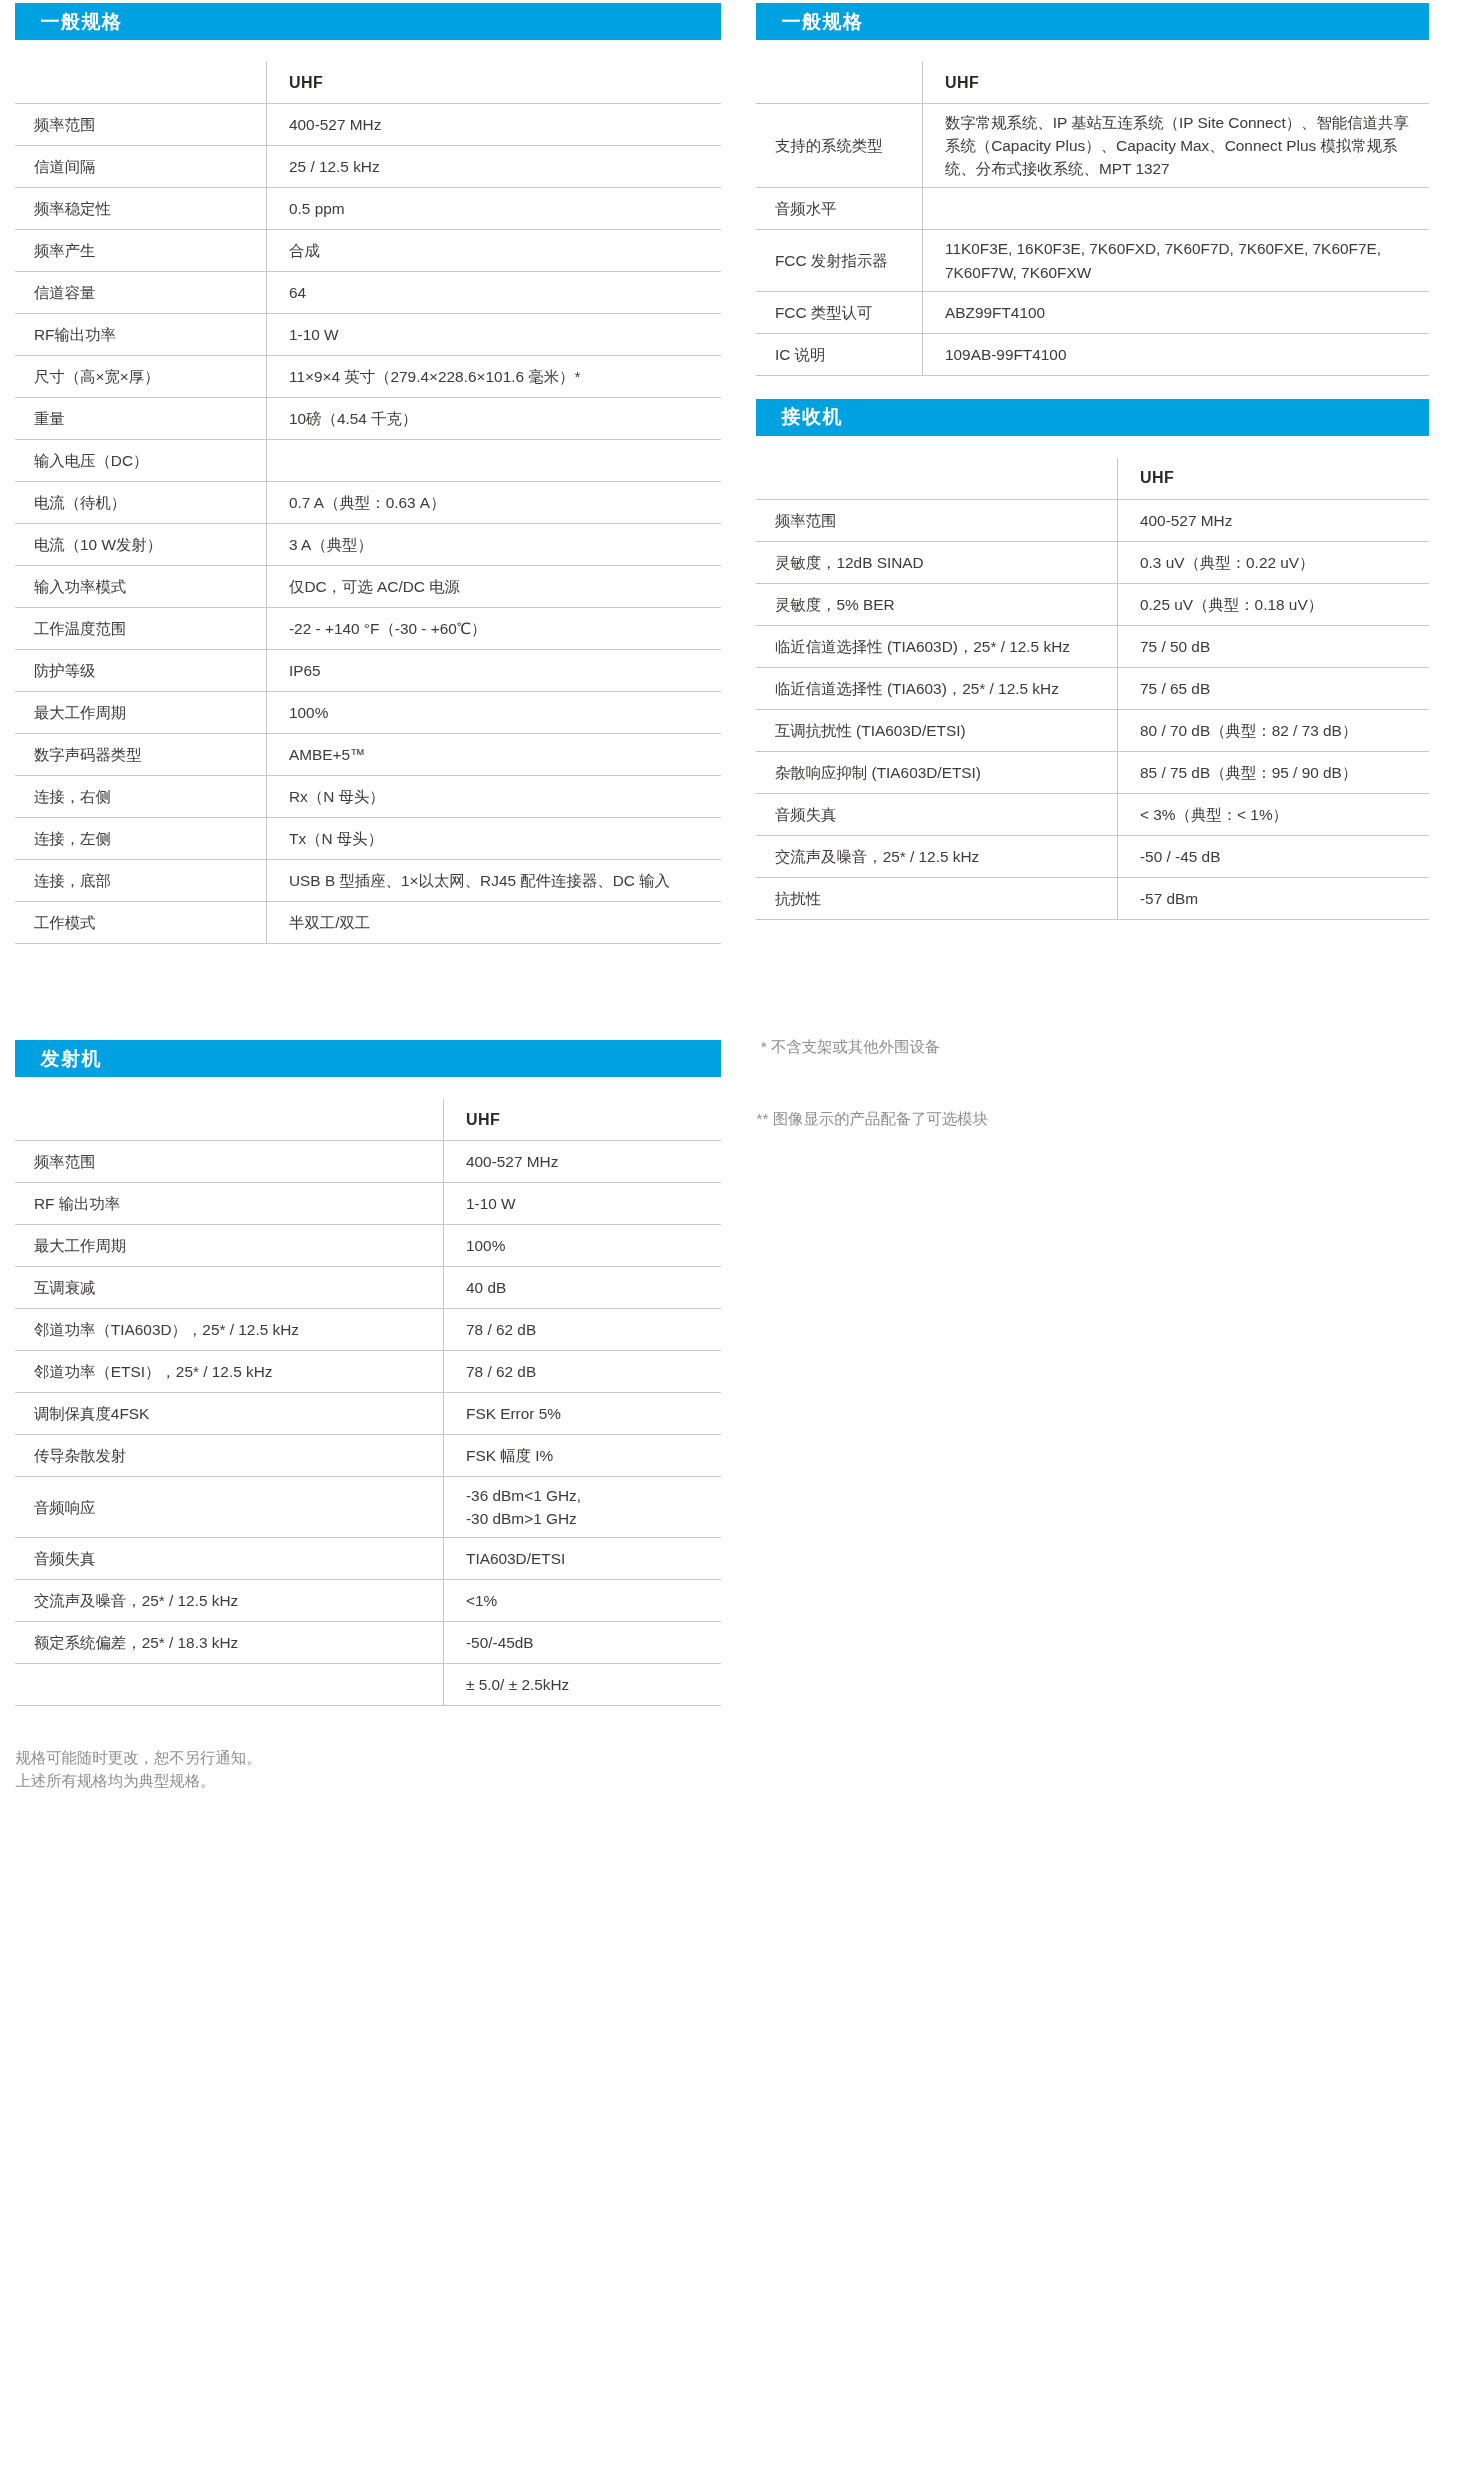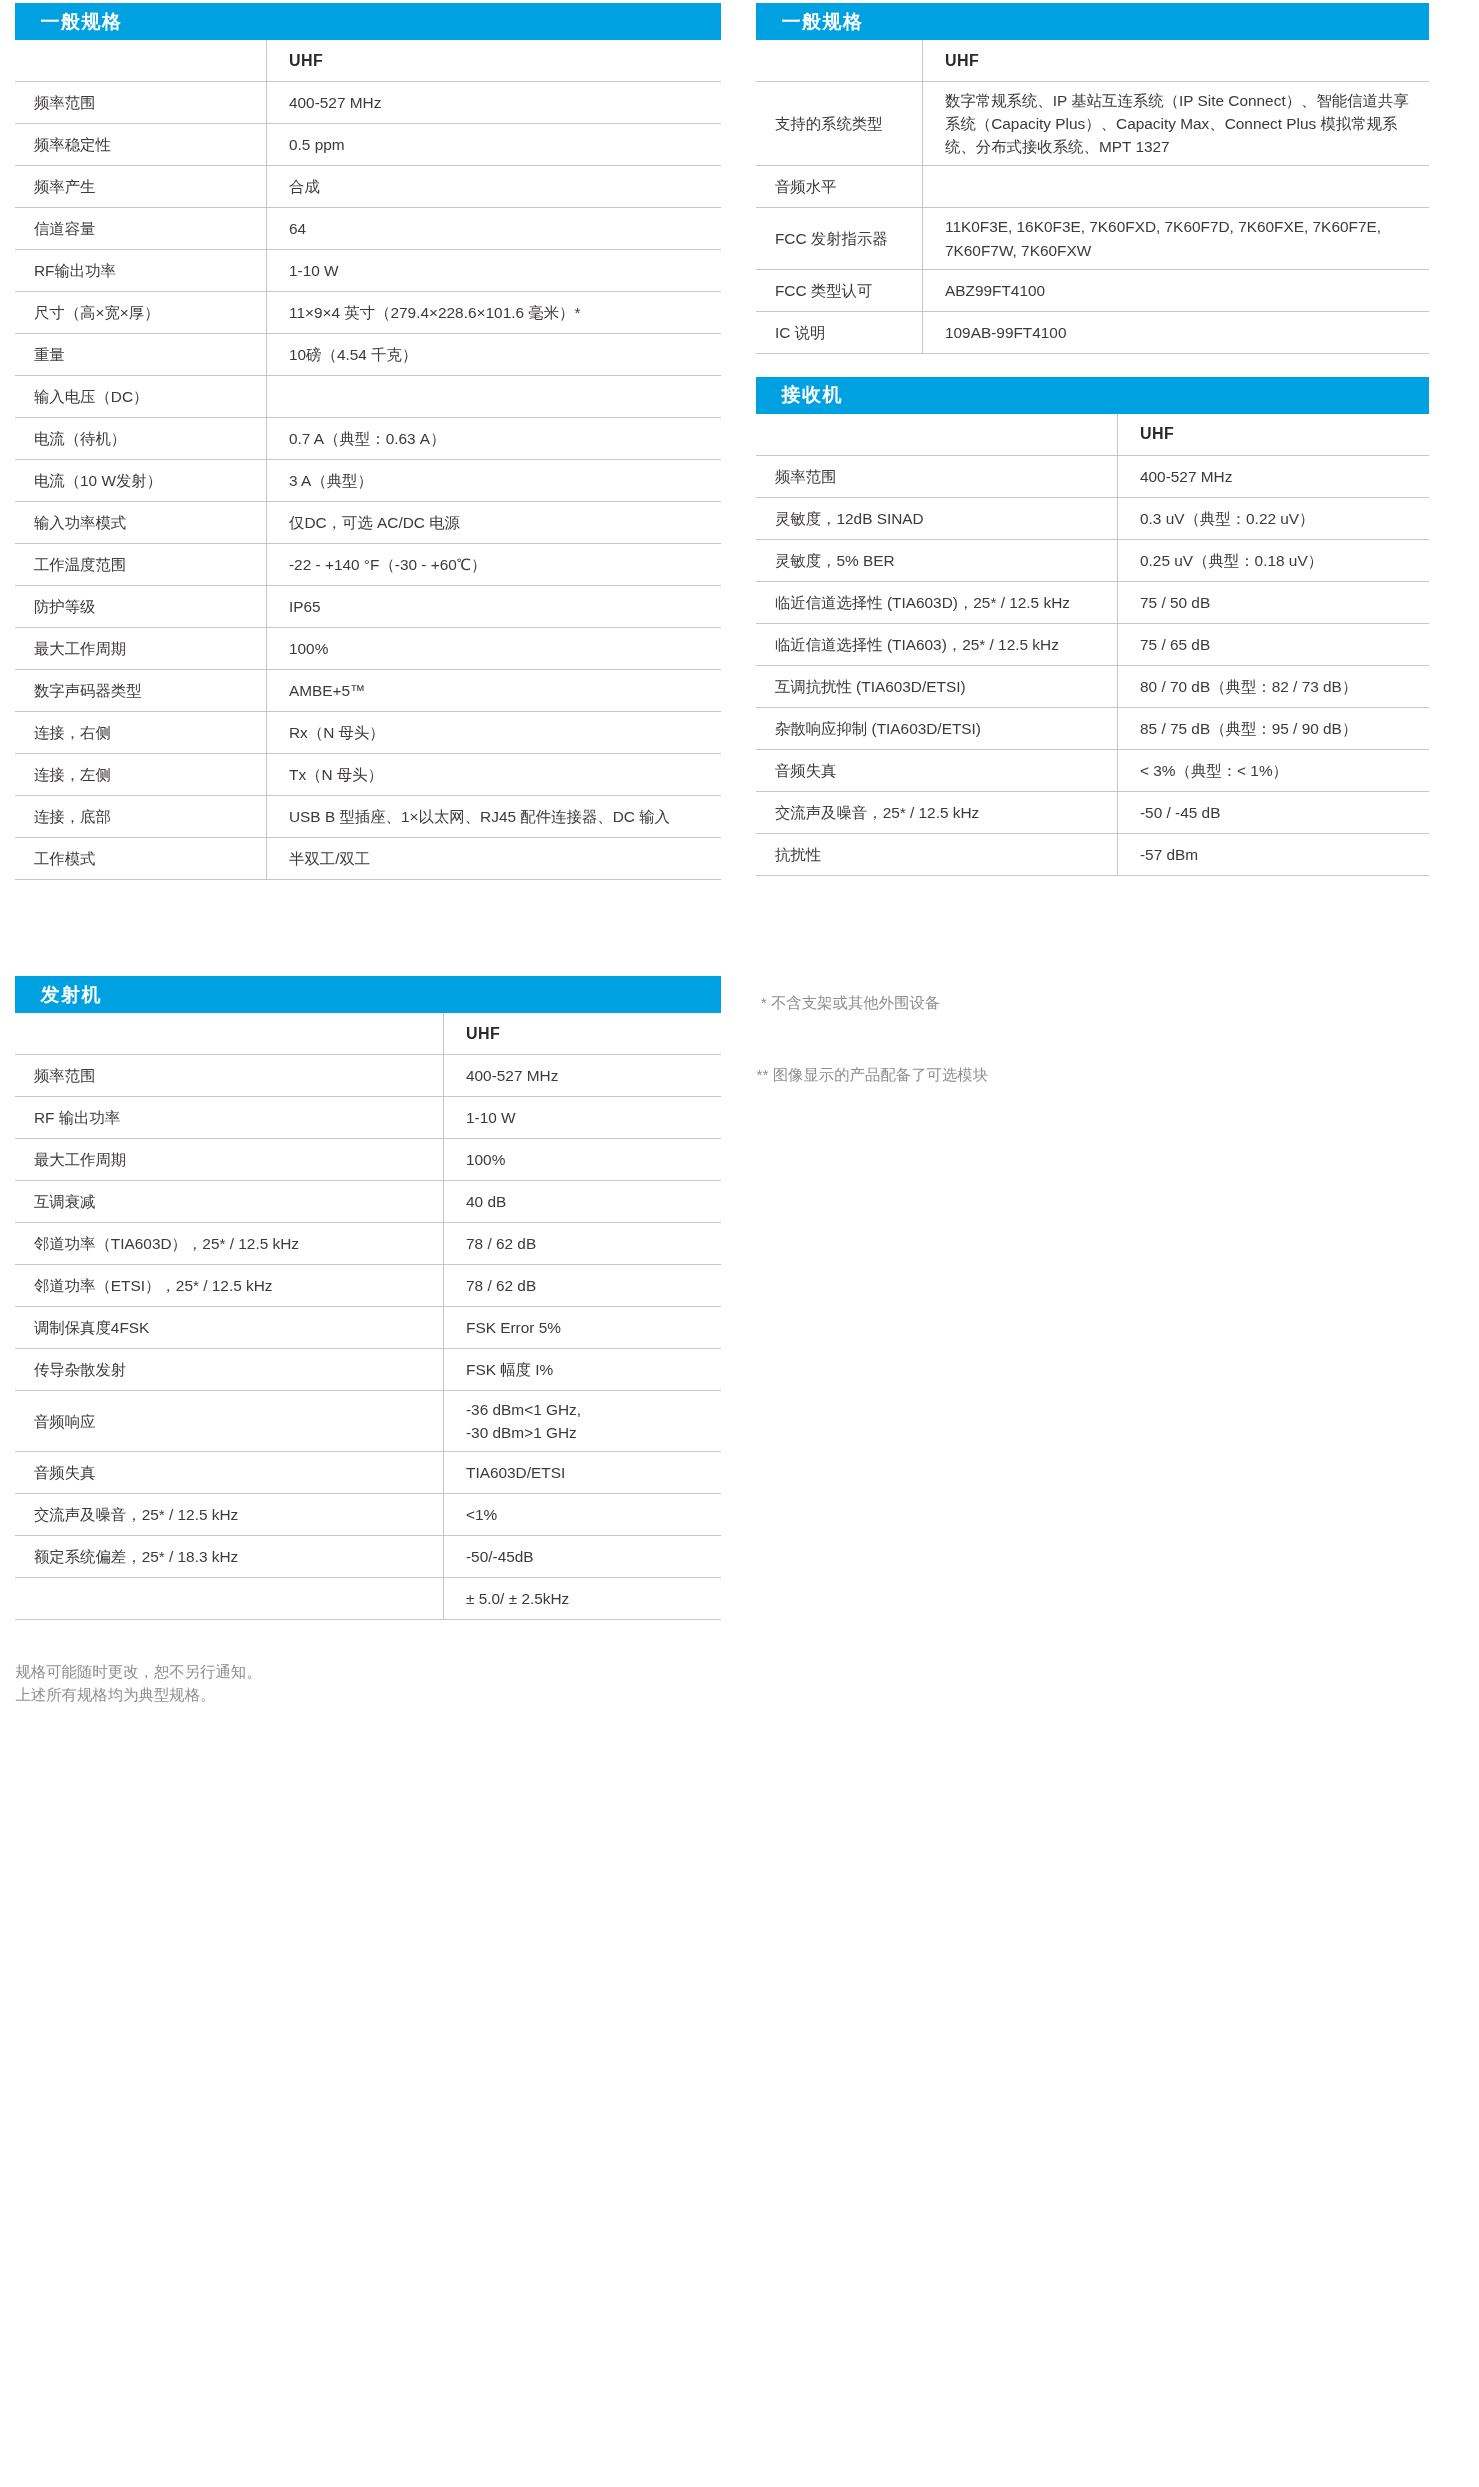--- a/index.html
+++ b/index.html
@@ -37,21 +37,21 @@
     color:#ffffff;
     font-weight:bold;
     font-size:19px;
     letter-spacing:1.5px;
   }
   .row{
     display:flex;
     border-bottom:0.8px solid var(--line);
     min-height:42px;
   }
-  .head-row{min-height:42px;border-bottom:0.8px solid var(--line);}
+  .head-row{min-height:42px;border-bottom:0.8px solid var(--line);margin-top:22px;}
   .cell{
     display:flex;
     align-items:center;
     color:var(--text);
     font-size:15.4px;
     line-height:1.5;
   }
   .cell.label{
     width:var(--labelw);
     flex:none;
@@ -101,20 +101,24 @@
         <div class="cell value">
           <span class="colhead">UHF</span>
         </div>
       </div>
       <div>
           <div class="row">
             <div class="cell label">频率范围</div>
             <div class="cell value">400-527 MHz</div>
           </div>
           <div class="row">
+            <div class="cell label">信道间隔</div>
+            <div class="cell value">25 / 12.5 kHz</div>
+          </div>
+          <div class="row">
             <div class="cell label">频率稳定性</div>
             <div class="cell value">0.5 ppm</div>
           </div>
           <div class="row">
             <div class="cell label">频率产生</div>
             <div class="cell value">合成</div>
           </div>
           <div class="row">
             <div class="cell label">信道容量</div>
             <div class="cell value">64</div>

